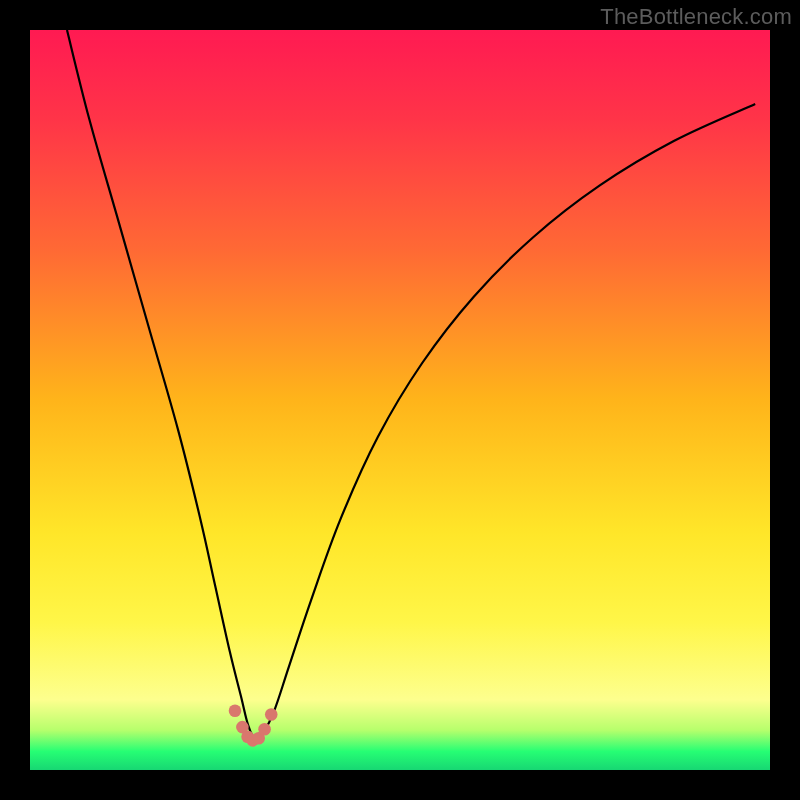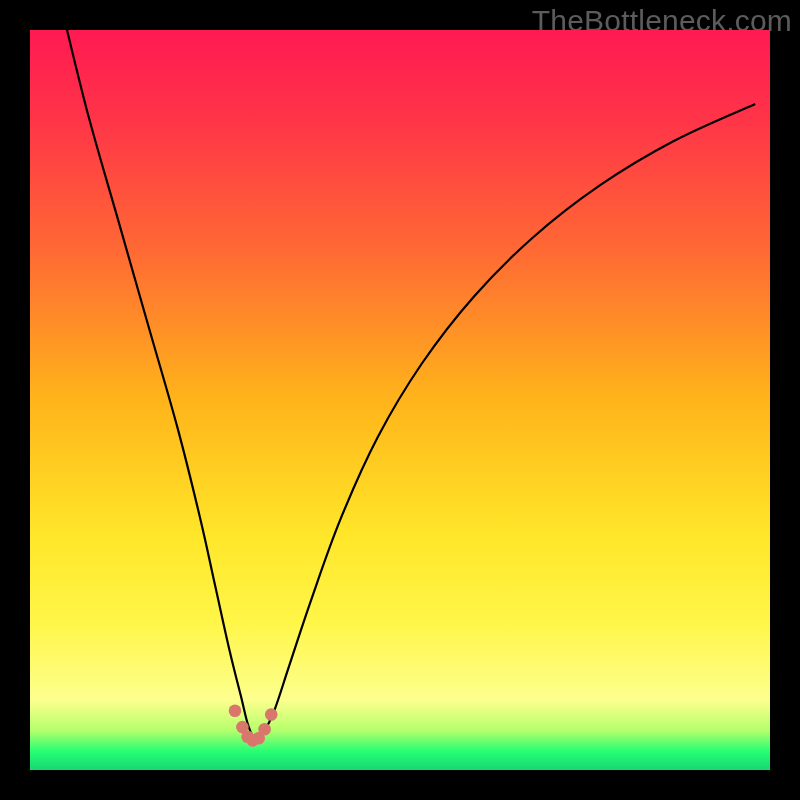--- a/index.html
+++ b/index.html
@@ -23,21 +23,21 @@
     top: 30px;
     width: 740px;
     height: 740px;
     
   }
   .watermark {
     position: absolute;
     top: 4px;
     right: 8px;
     color: #5c5c5c;
-    font-size: 30px;
+    font-size: 22px;
     font-weight: 500;
     letter-spacing: 0.2px;
     user-select: none;
   }
   svg {
     display: block;
   }
 </style>
 </head>
 <body>

